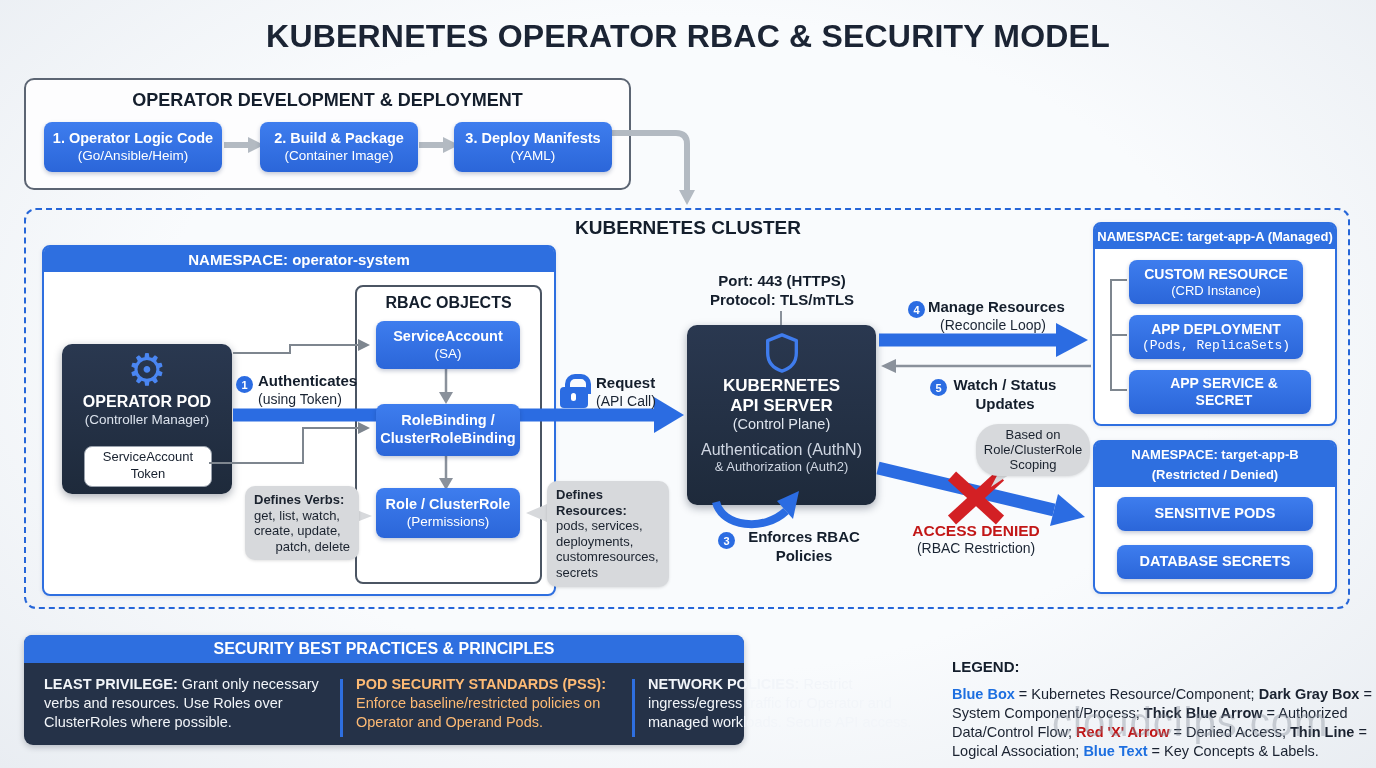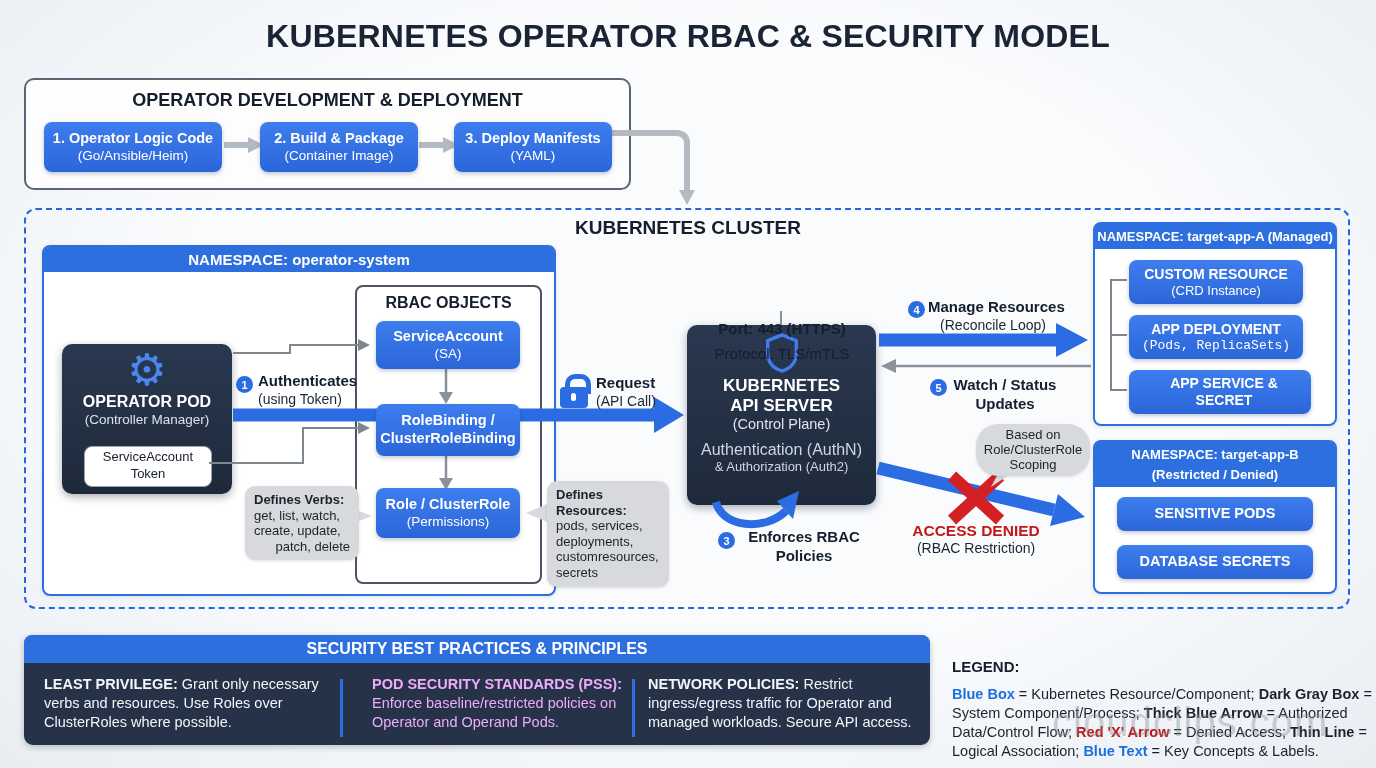--- a/index.html
+++ b/index.html
@@ -113,27 +113,27 @@
         <path d="M20 3 L35 9 V22 C35 32 29 38 20 41 C11 38 5 32 5 22 V9 Z" fill="none" stroke="#3f7ced" stroke-width="3.5" stroke-linejoin="round"></path>
       </svg>
     </div>
     <div style="font-size:17px;font-weight:800;margin-top:2px;">KUBERNETES</div>
     <div style="font-size:17px;font-weight:800;">API SERVER</div>
     <div style="font-size:14.5px;color:#dfe5ee;">(Control Plane)</div>
     <div style="font-size:16px;color:#cfd6e2;margin-top:9px;">Authentication (AuthN)</div>
     <div style="font-size:13px;color:#cfd6e2;">&amp; Authorization (Auth2)</div>
   </div>
 
-  <div class="abs" style="left:24px;top:635px;width:906px;height:110px;background:#253248;border-radius:9px;box-shadow:0 2px 6px rgba(15,25,45,.25);">
+  <div class="abs" style="left:24px;top:635px;width:720px;height:110px;background:#253248;border-radius:9px;box-shadow:0 2px 6px rgba(15,25,45,.25);">
     <div class="hdr" style="height:28px;line-height:28px;font-size:16px;font-weight:800;border-radius:8px 8px 0 0;">SECURITY BEST PRACTICES &amp; PRINCIPLES</div>
     <div class="abs" style="left:20px;top:40px;width:288px;font-size:14.5px;line-height:1.32;color:#f2f5f9;">
       <span style="font-weight:800;">LEAST PRIVILEGE:</span><span> Grant only necessary verbs and resources. Use Roles over ClusterRoles where possible.</span>
     </div>
     <div class="abs" style="left:316px;top:44px;width:3px;height:58px;background:#2e6fe0;"></div>
-    <div class="abs" style="left:348px;top:40px;width:266px;font-size:14.5px;line-height:1.32;color:#f0abfc;">
+    <div class="abs" style="left:332px;top:40px;width:266px;font-size:14.5px;line-height:1.32;color:#fdba74;">
       <span style="font-weight:800;">POD SECURITY STANDARDS (PSS):</span><span> Enforce baseline/restricted policies on Operator and Operand Pods.</span>
     </div>
     <div class="abs" style="left:608px;top:44px;width:3px;height:58px;background:#2e6fe0;"></div>
     <div class="abs" style="left:624px;top:40px;width:266px;font-size:14.5px;line-height:1.32;color:#f2f5f9;">
       <span style="font-weight:800;">NETWORK POLICIES:</span><span> Restrict ingress/egress traffic for Operator and managed workloads. Secure API access.</span>
     </div>
   </div>
 
   <div class="abs" style="left:952px;top:658px;width:420px;">
     <div style="font-size:15px;font-weight:800;color:#141e2c;">LEGEND:</div>
@@ -238,22 +238,22 @@
     <div style="position:absolute;left:5px;top:0;width:16px;height:15px;border:5px solid #2b6ce2;border-bottom:none;border-radius:10px 10px 0 0;"></div>
     <div style="position:absolute;left:0;top:13px;width:28px;height:21px;background:#2b6ce2;border-radius:4px;"></div>
     <div style="position:absolute;left:11px;top:19px;width:5px;height:8px;background:#fff;border-radius:3px;"></div>
   </div>
   <div class="float" style="left:596px;top:374px;">
     <div class="lbl1">Request</div>
     <div class="lbl2">(API Call)</div>
   </div>
 
   <div class="float ctr" style="left:698px;top:272px;width:168px;">
-    <div class="lbl1" style="font-weight:700;margin-top:48px;">Port: 443 (HTTPS)</div>
-    <div class="lbl1" style="font-weight:400;margin-top:6px;">Protocol: TLS/mTLS</div>
+    <div class="lbl1" style="font-weight:700;">Port: 443 (HTTPS)</div>
+    <div class="lbl1" style="font-weight:700;">Protocol: TLS/mTLS</div>
   </div>
 
   <div class="nbadge" style="left:718px;top:532px;">3</div>
   <div class="float ctr" style="left:740px;top:528px;width:128px;">
     <div class="lbl1">Enforces RBAC</div>
     <div class="lbl1">Policies</div>
   </div>
 
   <div class="nbadge" style="left:908px;top:301px;">4</div>
   <div class="float ctr" style="left:928px;top:298px;width:130px;">

